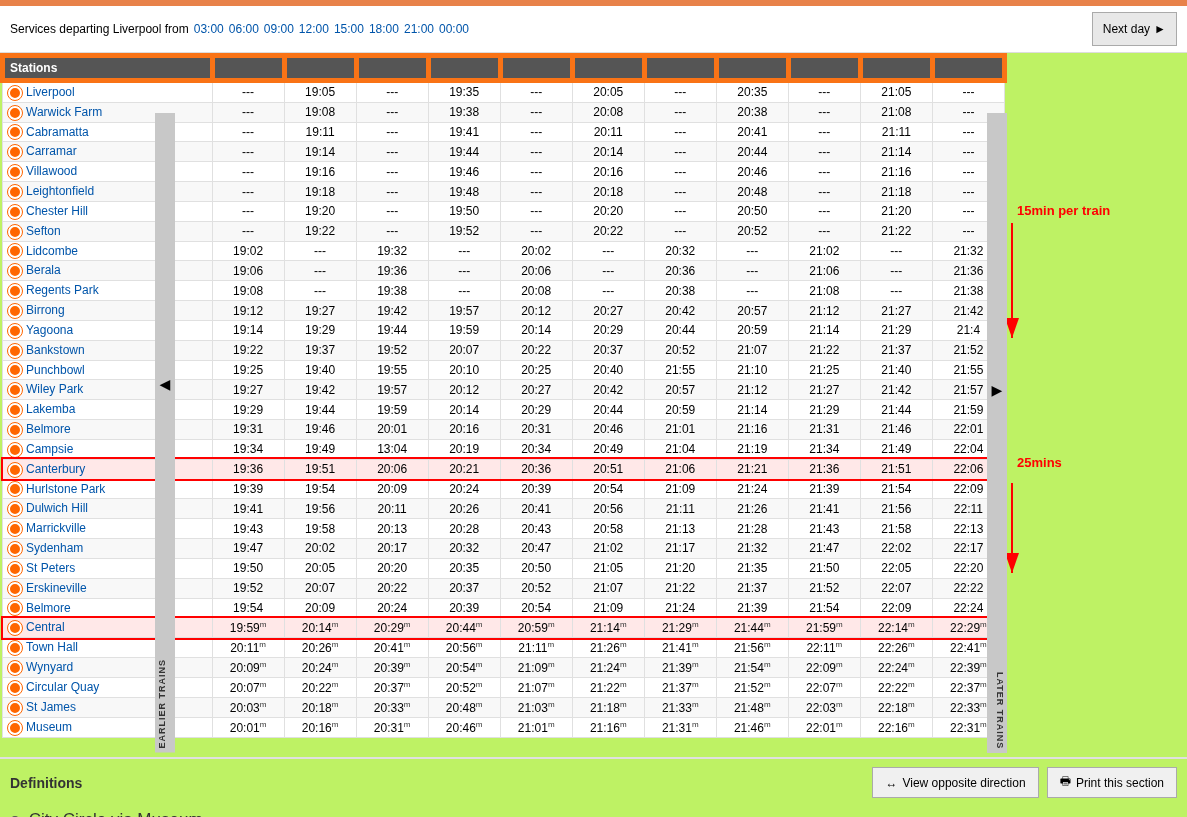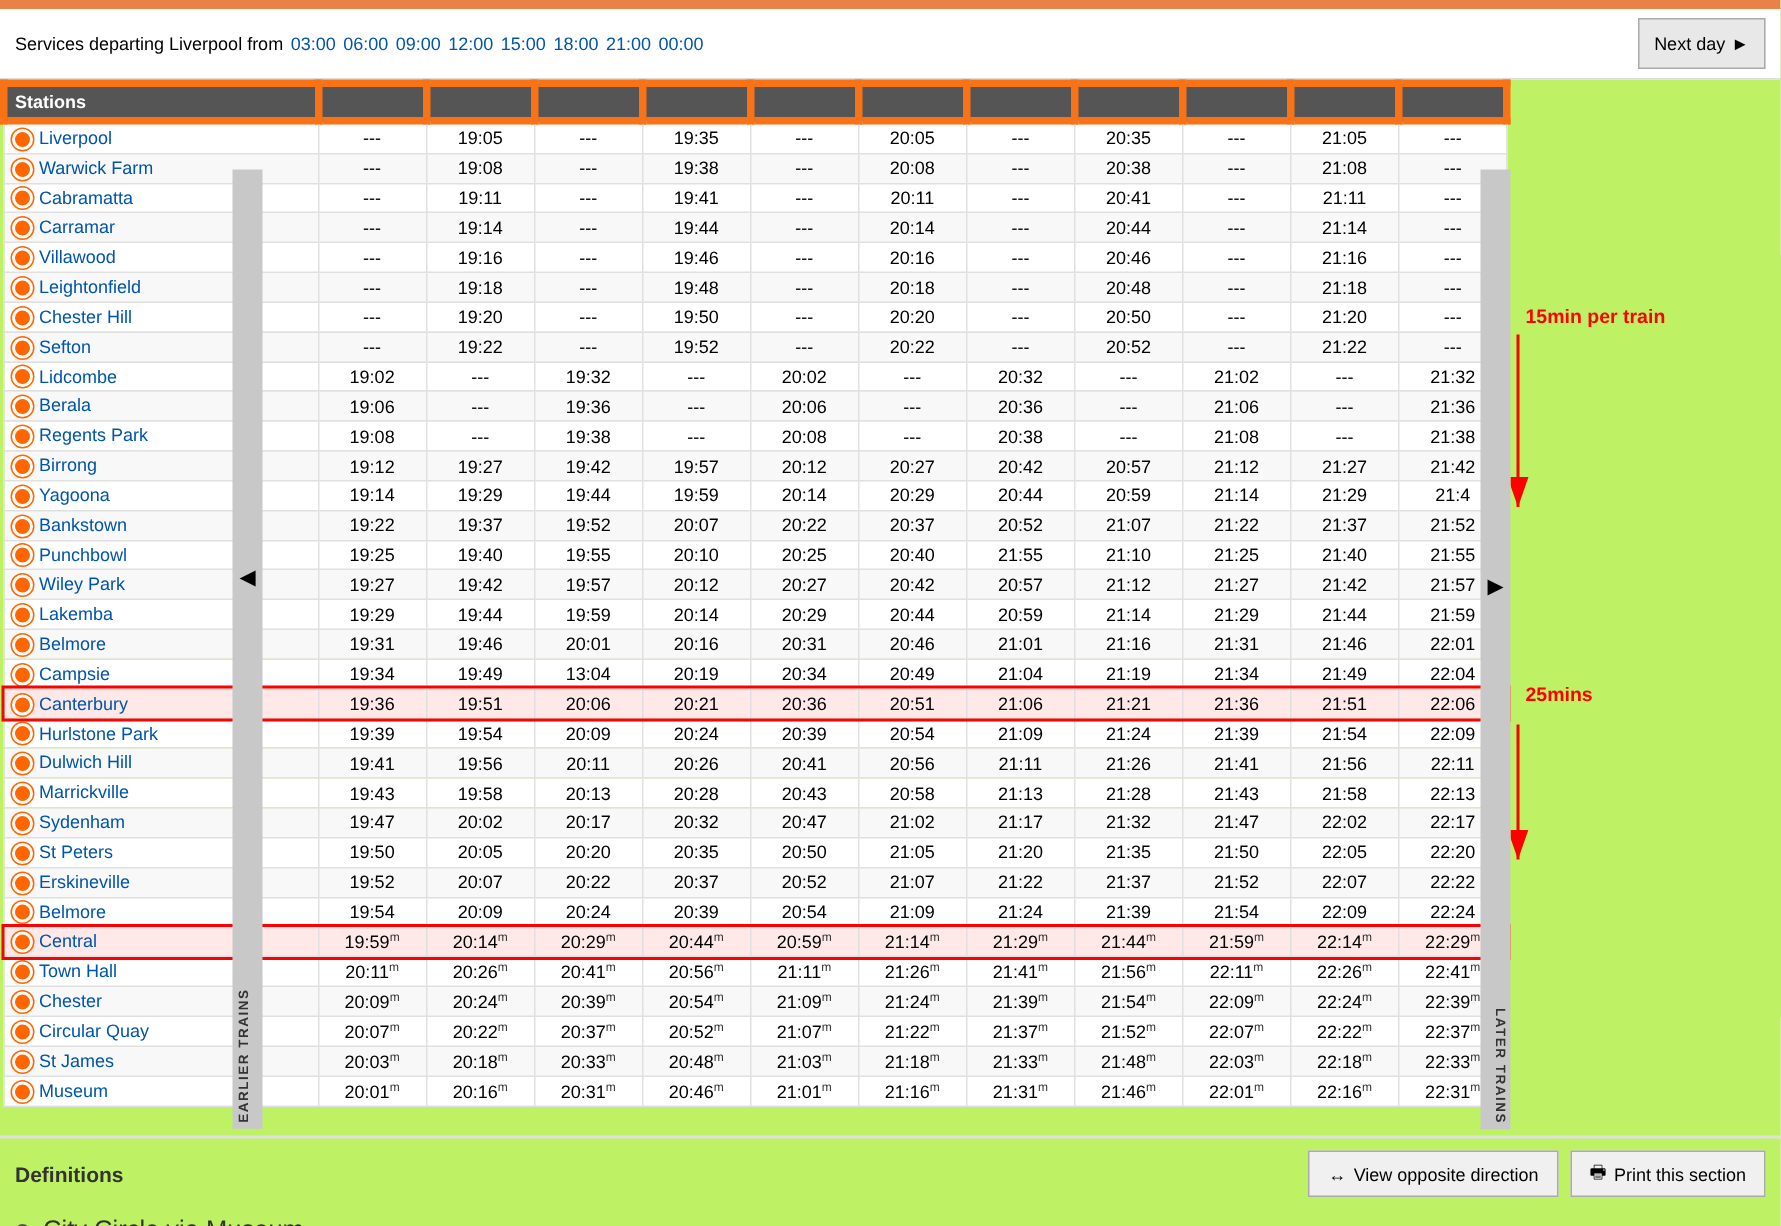--- a/index.html
+++ b/index.html
@@ -629,21 +629,21 @@
               <td>20:56<sup class="m">m</sup></td>
               <td>21:11<sup class="m">m</sup></td>
               <td>21:26<sup class="m">m</sup></td>
               <td>21:41<sup class="m">m</sup></td>
               <td>21:56<sup class="m">m</sup></td>
               <td>22:11<sup class="m">m</sup></td>
               <td>22:26<sup class="m">m</sup></td>
               <td>22:41<sup class="m">m</sup></td>
             </tr>
             <tr style="background: rgb(248, 248, 248);">
-              <td class="station-cell"><span class="station-icon"></span><a href="#">Chester</a></td>
+              <td class="station-cell"><span class="station-icon"></span><a href="#">Wynyard</a></td>
               <td>20:09<sup class="m">m</sup></td>
               <td>20:24<sup class="m">m</sup></td>
               <td>20:39<sup class="m">m</sup></td>
               <td>20:54<sup class="m">m</sup></td>
               <td>21:09<sup class="m">m</sup></td>
               <td>21:24<sup class="m">m</sup></td>
               <td>21:39<sup class="m">m</sup></td>
               <td>21:54<sup class="m">m</sup></td>
               <td>22:09<sup class="m">m</sup></td>
               <td>22:24<sup class="m">m</sup></td>

